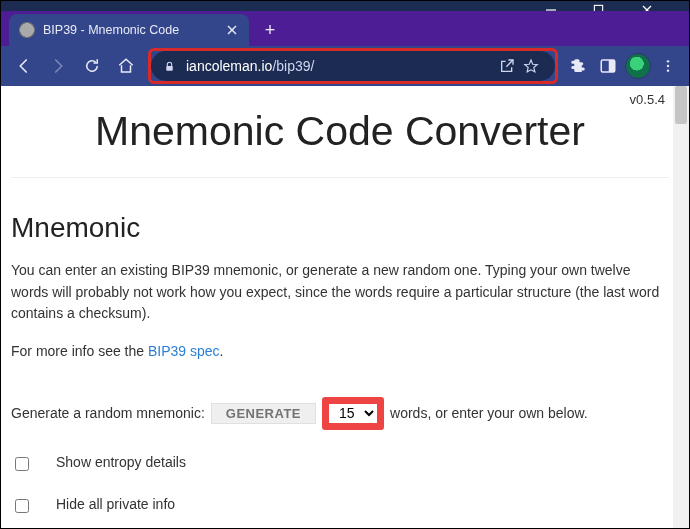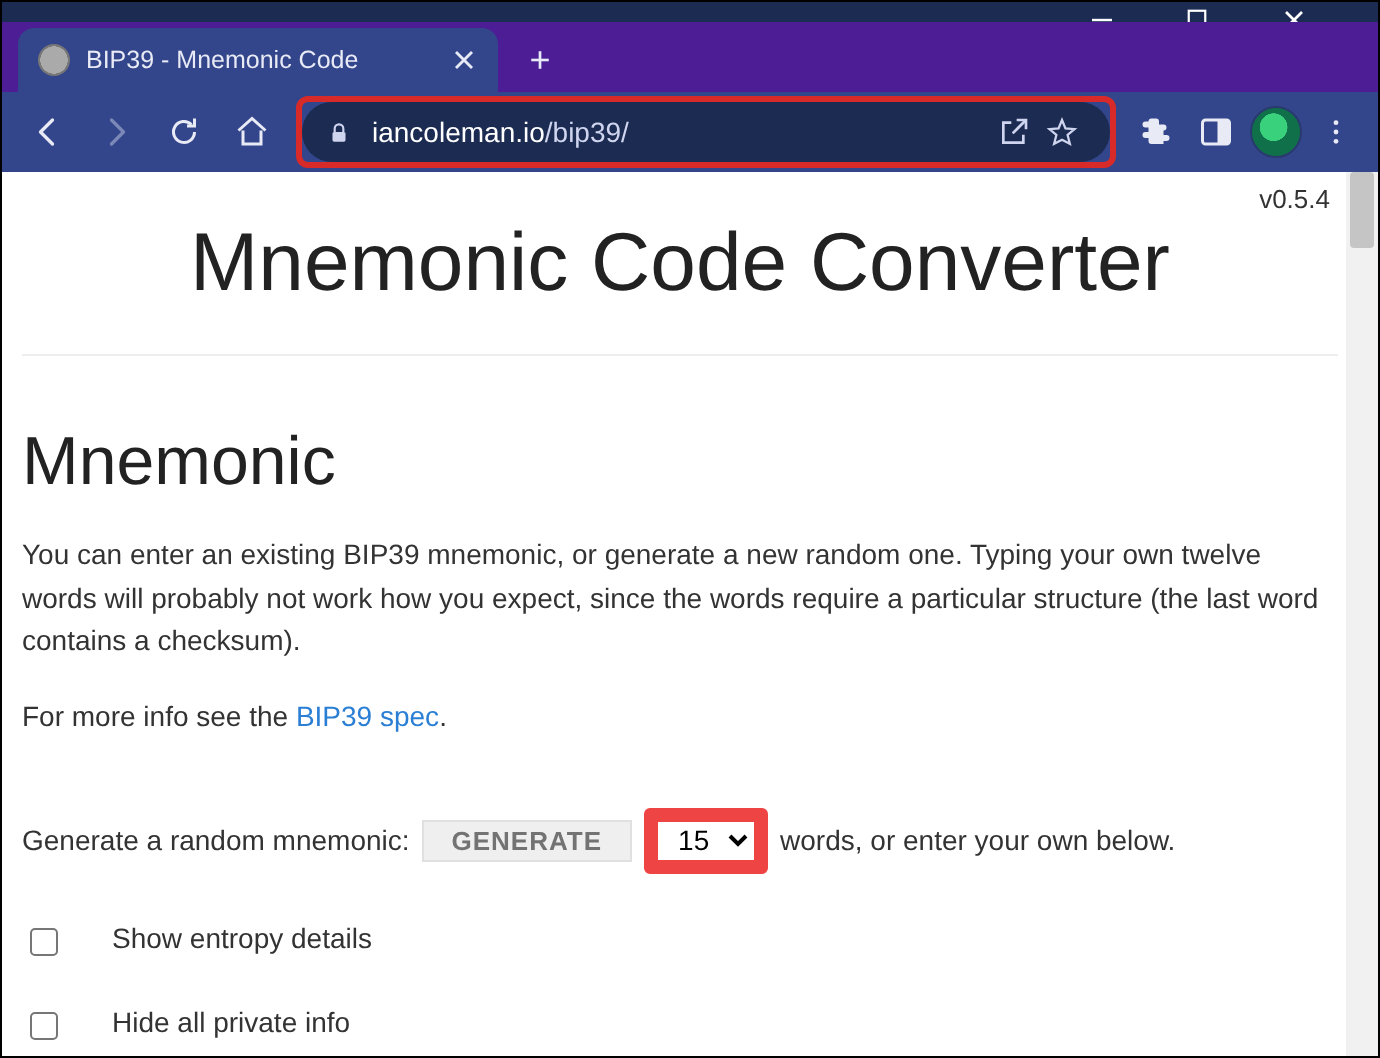--- a/index.html
+++ b/index.html
@@ -145,21 +145,21 @@
   h1.main {
     font-weight: 400;
     font-size: 41px;
     text-align: center;
     margin: 14px 0 22px;
     color: #222;
   }
   hr.sep { border: none; border-top: 1px solid #eee; margin: 0 0 34px; }
   h2.section {
     font-weight: 400;
-    font-size: 34px;
+    font-size: 28px;
     margin: 0 0 16px;
     color: #222;
   }
   p.lead { font-size: 14px; color: #333; line-height: 1.55; margin: 0 0 16px; }
   a.link { color: #2a7fd4; text-decoration: none; }
   .gen-row {
     display: flex;
     align-items: center;
     gap: 6px;
     font-size: 14px;

